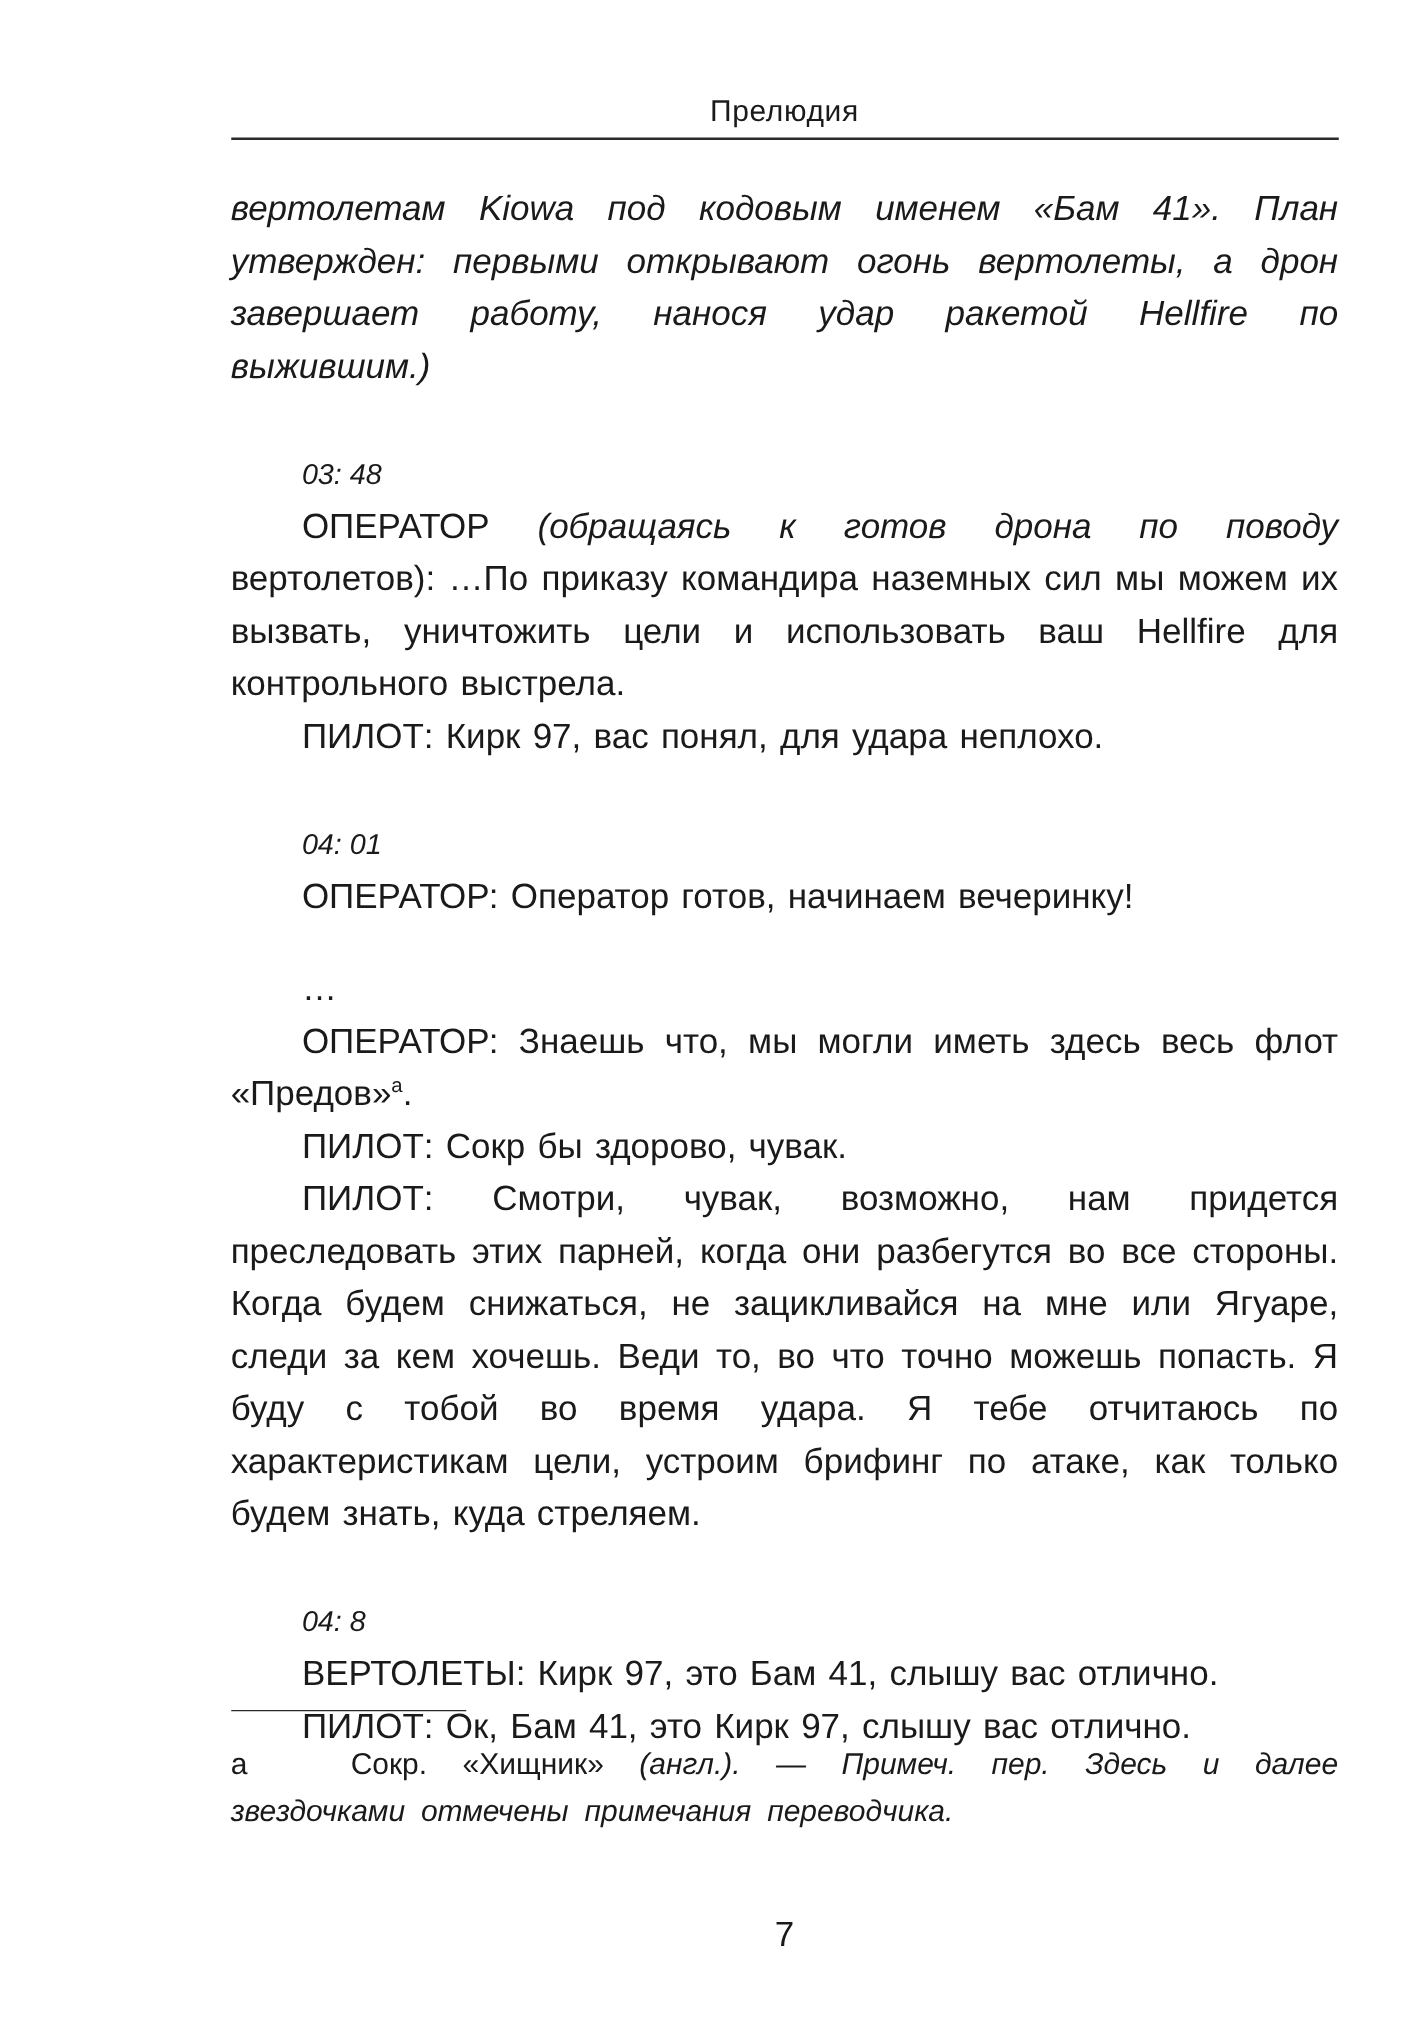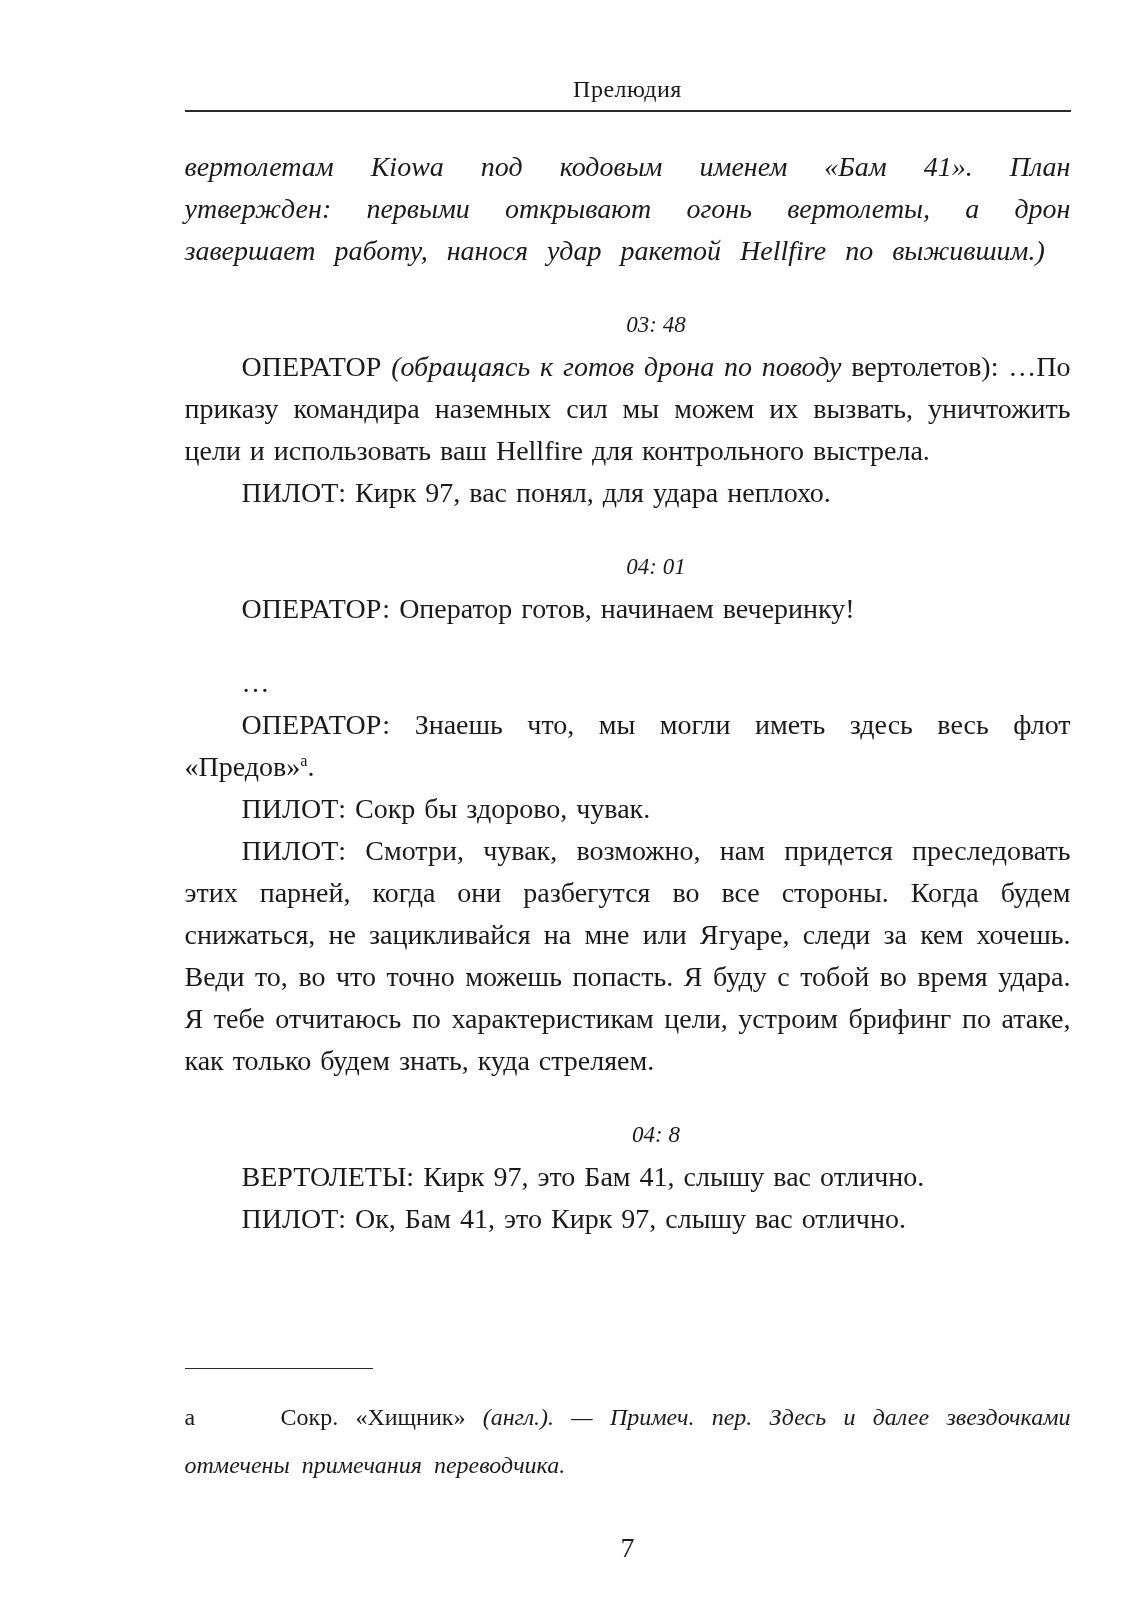--- a/index.html
+++ b/index.html
@@ -6,21 +6,21 @@
     margin: 0;
     padding: 0;
     background: #ffffff;
   }
   .page {
     position: relative;
     width: 1029px;
     height: 1615px;
     background: #ffffff;
     color: #1a1a1a;
-    font-family: Liberation Serif, serif;
+    font-family: Liberation Sans, sans-serif;
     overflow: hidden;
     margin: 0 auto;
   }
   .running-head {
     position: absolute;
     top: 76px;
     left: 128px;
     width: 886px;
     text-align: center;
     font-size: 24px;
@@ -49,22 +49,22 @@
     text-indent: 57px;
   }
   p.lead {
     text-indent: 0;
     font-style: italic;
     word-spacing: 12px;
   }
   p.time {
     font-size: 23px;
     font-style: italic;
-    text-align: center;
-    margin-top: 32px;
+    text-align: left;
+    margin-top: 44px;
   }
   p.ellipsis {
     text-align: left;
     margin-top: 32px;
   }
   p.dialog {
     word-spacing: 2px;
   }
   .it {
     font-style: italic;
@@ -80,21 +80,21 @@
     width: 886px;
   }
   .foot-rule {
     border: 0;
     border-top: 1.5px solid #2b2b2b;
     width: 188px;
     margin: 0 0 16px 0;
   }
   .footnote {
     font-size: 24px;
-    line-height: 48px;
+    line-height: 38px;
     text-align: justify;
     word-spacing: 6px;
   }
   .fn-marker {
     display: inline-block;
     width: 96px;
     font-style: normal;
   }
   .page-number {
     position: absolute;

